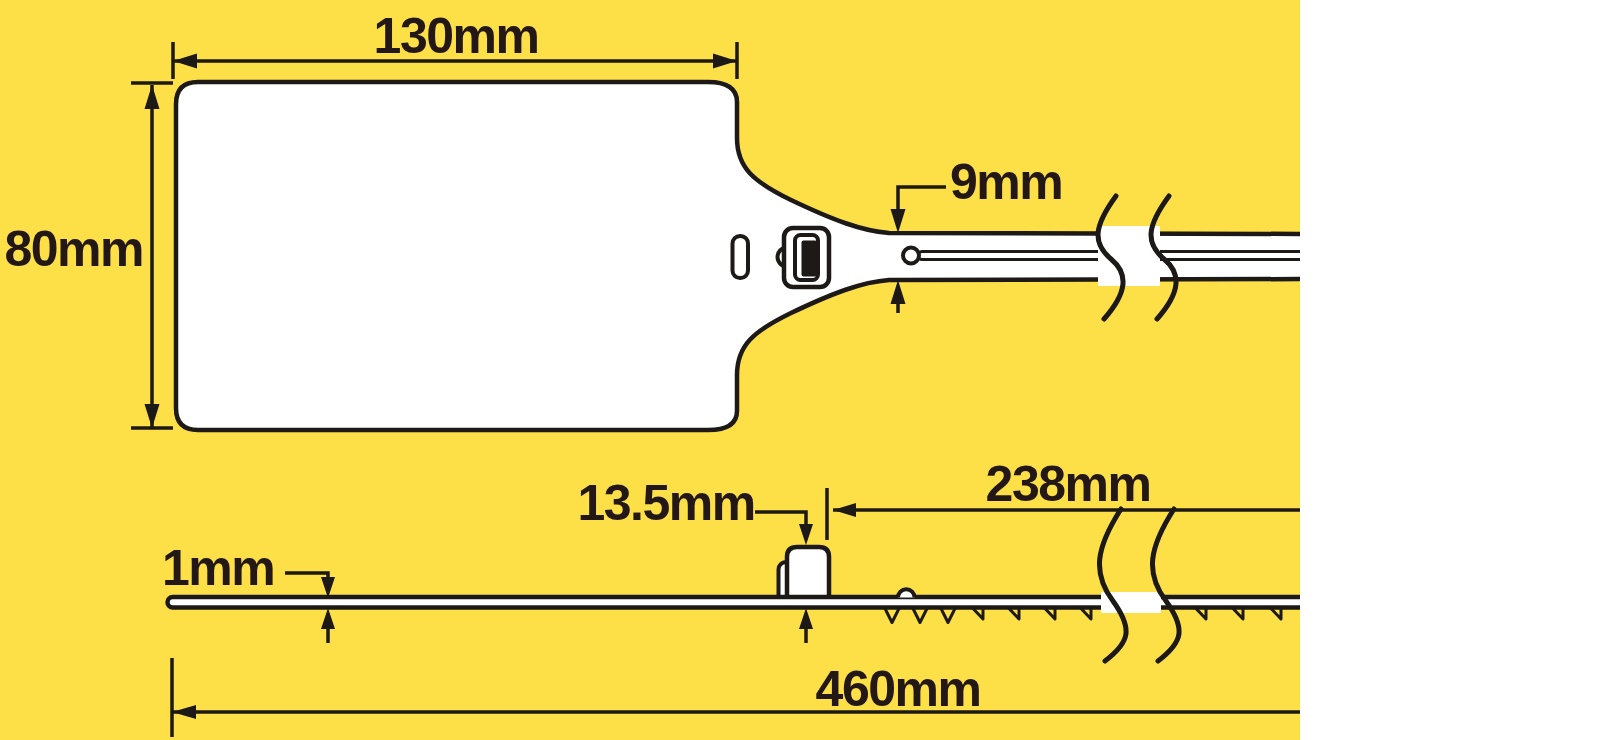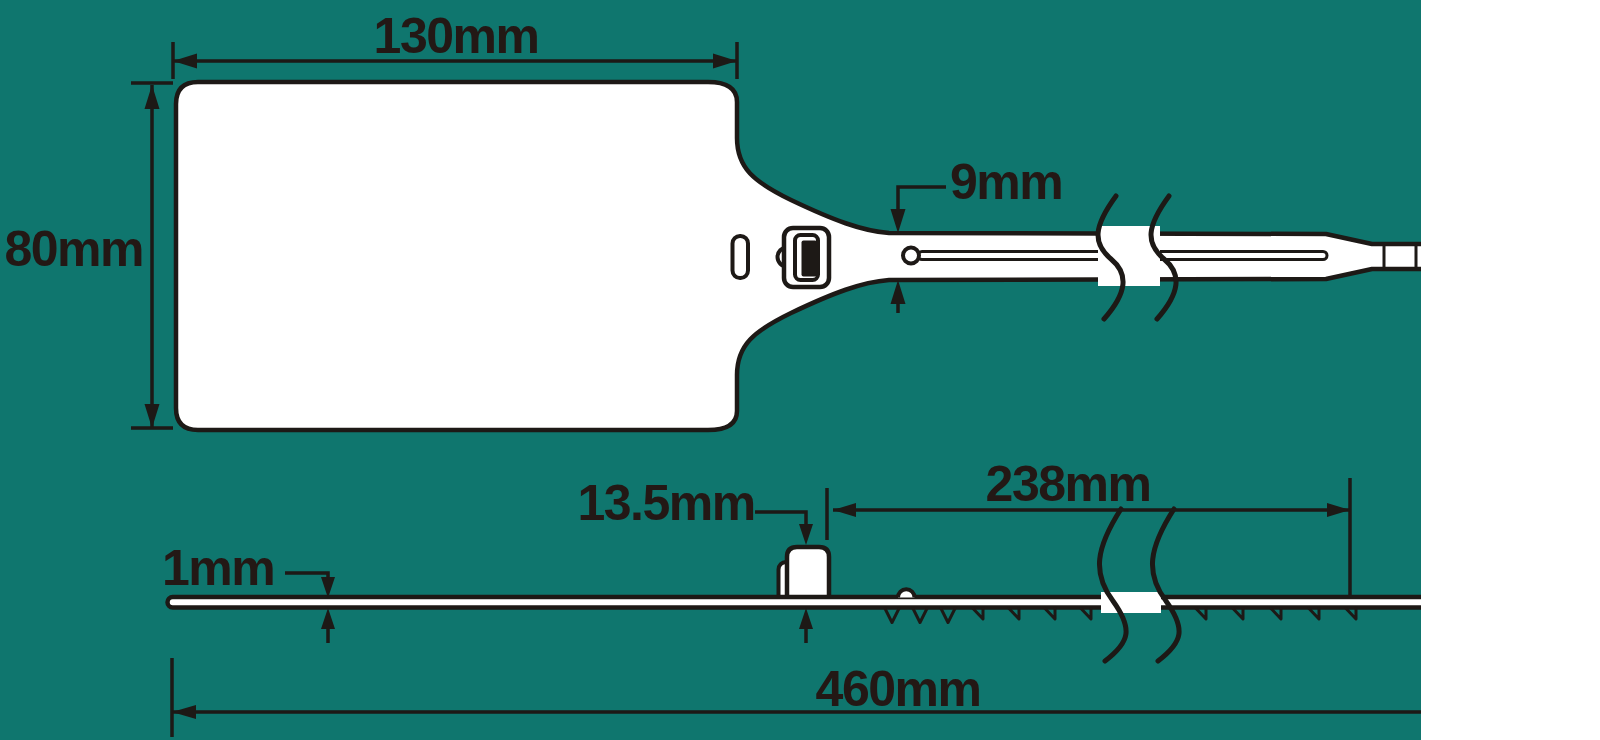--- a/index.html
+++ b/index.html
@@ -2,23 +2,23 @@
 <html><head>
 <meta charset="utf-8">
 <style>
   html, body {
     margin: 0;
     padding: 0;
     background: #ffffff;
   }
   .stage {
     position: relative;
-    width: 1421px;
+    width: 1300px;
     height: 740px;
-    background: #0f766e;
+    background: #fde047;
     overflow: hidden;
   }
   svg { display: block; }
   .dim-label {
     font-family: "Liberation Sans", sans-serif;
     font-weight: 700;
     font-size: 50px;
     letter-spacing: -1.5px;
     fill: #231815;
   }

